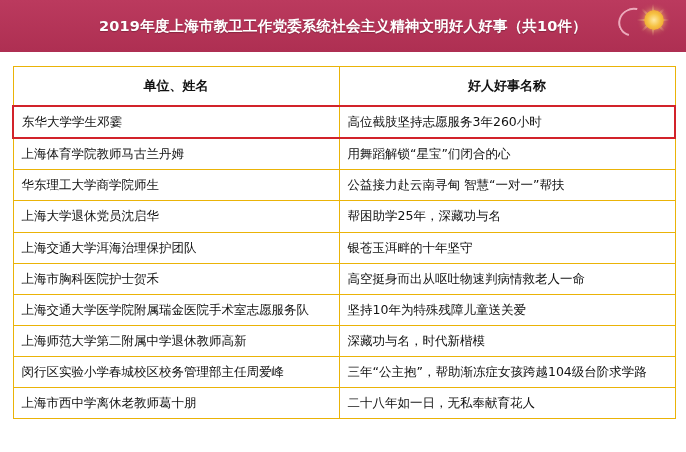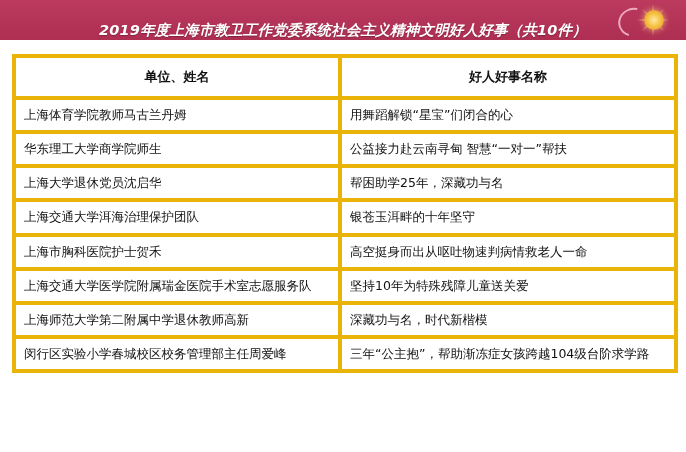--- a/index.html
+++ b/index.html
@@ -16,28 +16,27 @@
   .page {
     position: relative;
     width: 686px;
     height: 452px;
     background: #ffffff;
     box-sizing: border-box;
   }
   
   .banner {
     position: relative;
-    height: 40px;
+    height: 52px;
     background: #b7375a;
     background: linear-gradient(180deg, #bb3a5e 0%, #ae2f52 100%);
     display: flex;
-    align-items: flex-end;
+    align-items: center;
     justify-content: center;
     overflow: hidden;
-    font-style: italic;
   }
   .banner-title {
     color: #ffffff;
     font-size: 14.5px;
     font-weight: bold;
     letter-spacing: 0.2px;
     white-space: nowrap;
     text-shadow: 0 1px 1px rgba(0,0,0,0.25);
   }
   .banner-ornament {
@@ -86,21 +85,21 @@
   }
   table.award-table {
     border-collapse: collapse;
     width: 662px;
     table-layout: fixed;
     font-size: 12.5px;
     color: #111111;
   }
   table.award-table th,
   table.award-table td {
-    border: 4px solid #eab308;
+    border: 1px solid #eab308;
     padding: 6px 8px;
     vertical-align: middle;
     line-height: 1.45;
   }
   table.award-table thead th {
     text-align: center;
     font-weight: bold;
     font-size: 13px;
     height: 28px;
     padding: 5px 8px;
@@ -144,20 +143,24 @@
         <col class="col-unit">
         <col class="col-deed">
       </colgroup>
       <thead>
         <tr>
           <th>单位、姓名</th>
           <th>好人好事名称</th>
         </tr>
       </thead>
       <tbody>
+          <tr class="highlight">
+            <td>东华大学学生邓霎</td>
+            <td>高位截肢坚持志愿服务3年260小时</td>
+          </tr>
           <tr>
             <td>上海体育学院教师马古兰丹姆</td>
             <td>用舞蹈解锁“星宝”们闭合的心</td>
           </tr>
           <tr>
             <td>华东理工大学商学院师生</td>
             <td>公益接力赴云南寻甸 智慧“一对一”帮扶</td>
           </tr>
           <tr>
             <td>上海大学退休党员沈启华</td>
@@ -176,17 +179,21 @@
             <td>坚持10年为特殊残障儿童送关爱</td>
           </tr>
           <tr>
             <td>上海师范大学第二附属中学退休教师高新</td>
             <td>深藏功与名，时代新楷模</td>
           </tr>
           <tr>
             <td>闵行区实验小学春城校区校务管理部主任周爱峰</td>
             <td>三年“公主抱”，帮助渐冻症女孩跨越104级台阶求学路</td>
           </tr>
+          <tr>
+            <td>上海市西中学离休老教师葛十朋</td>
+            <td>二十八年如一日，无私奉献育花人</td>
+          </tr>
         </tbody>
     </table>
   </div>
 
 </div>
 
 </body></html>

